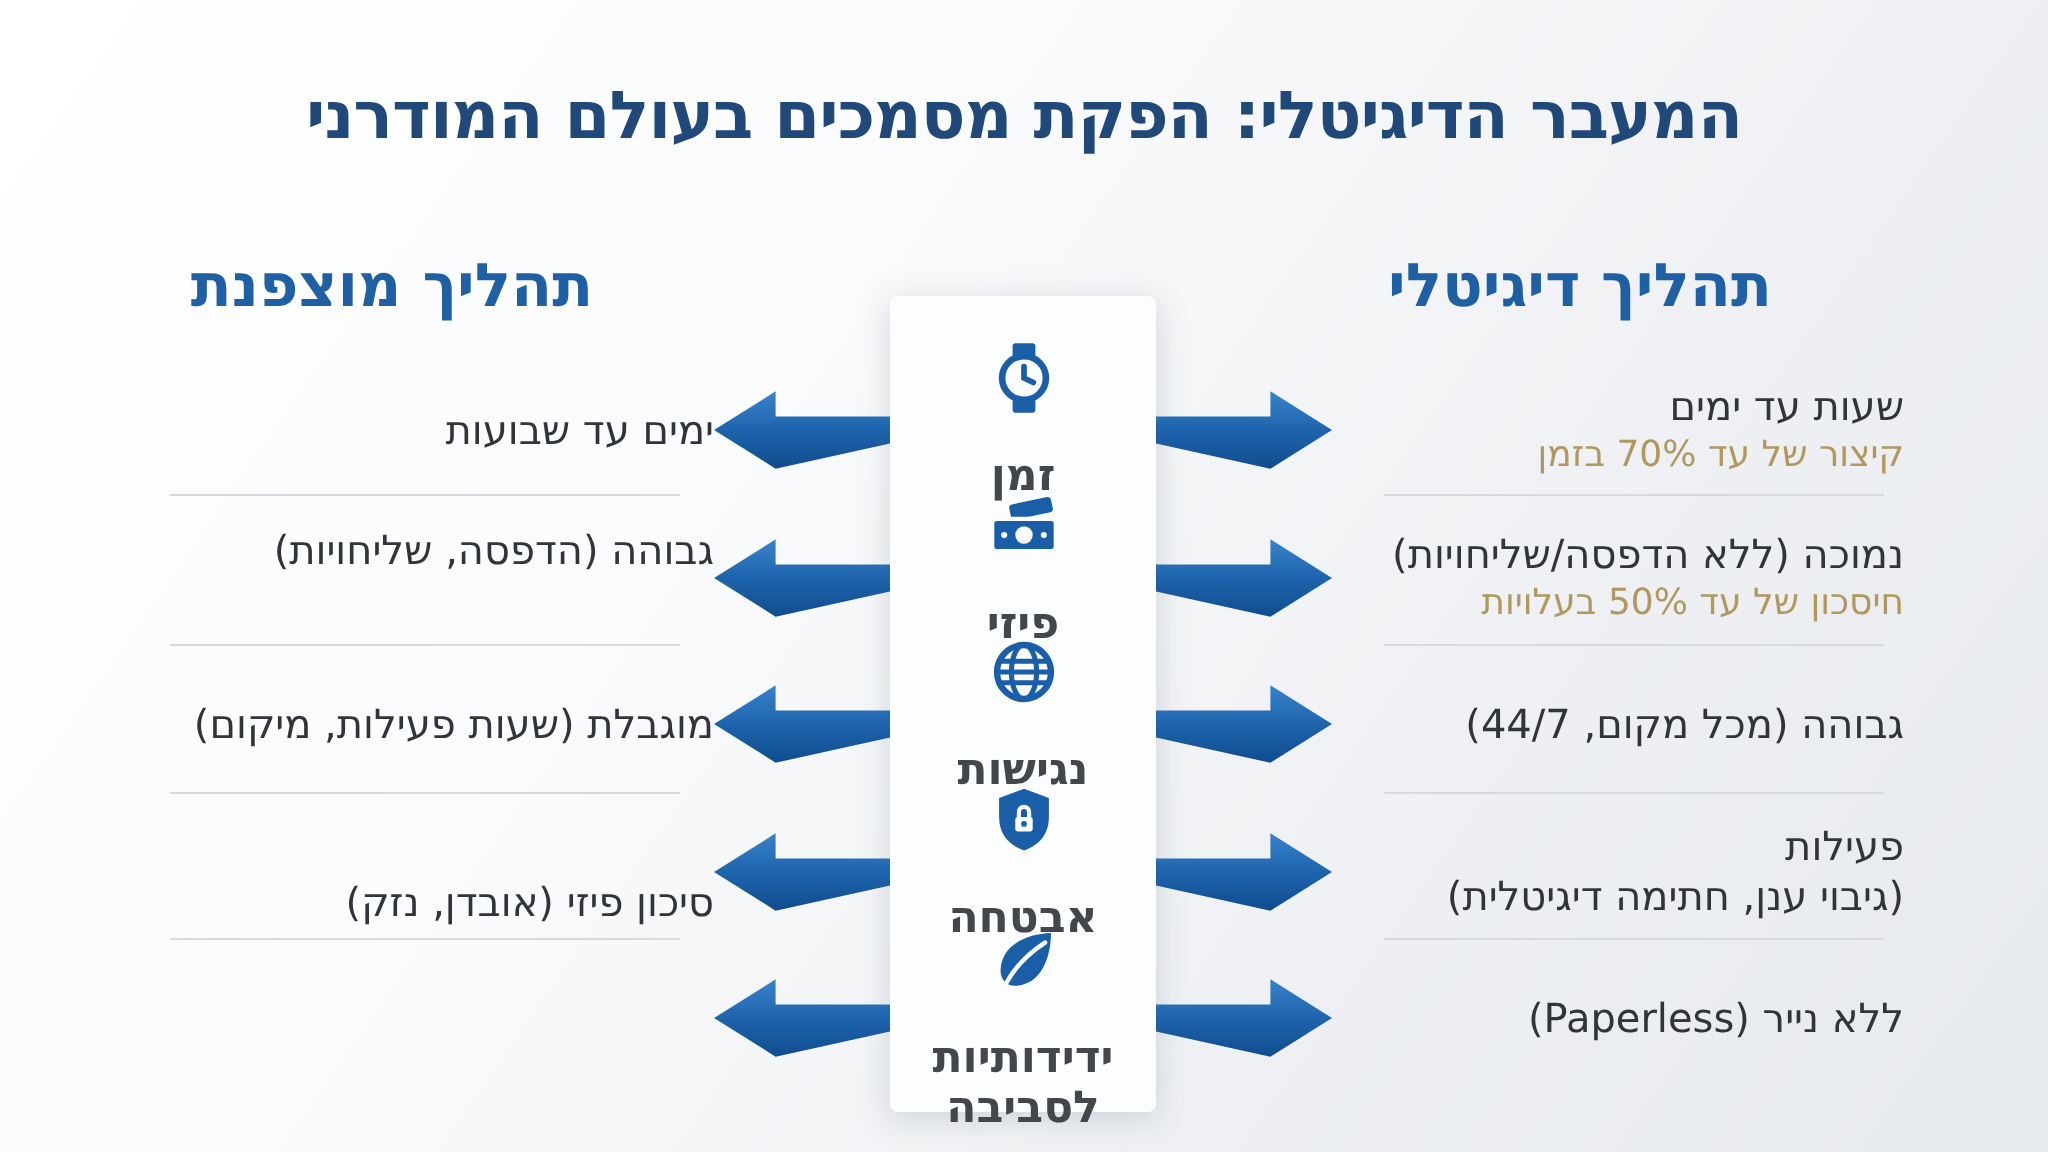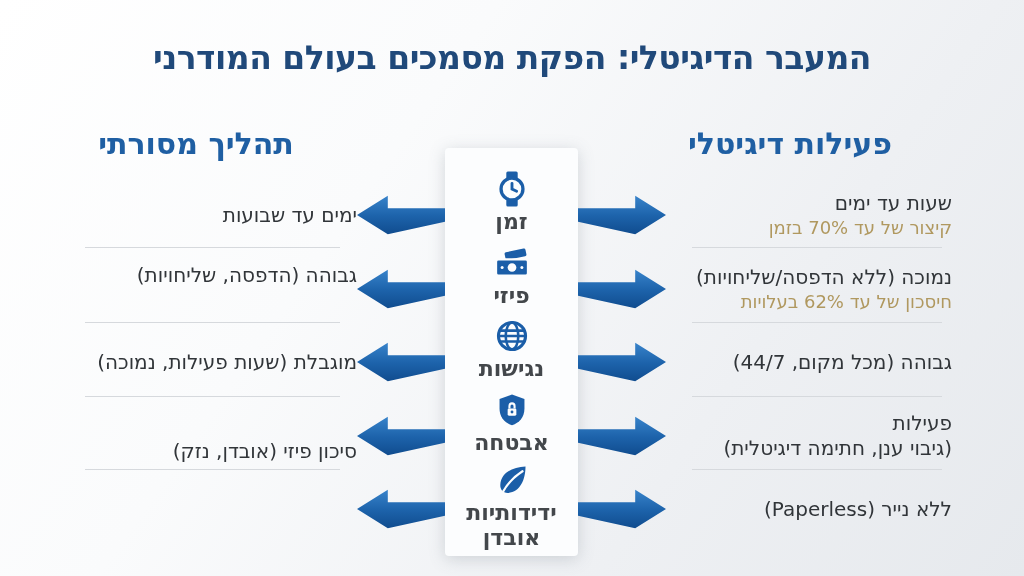--- a/index.html
+++ b/index.html
@@ -35,21 +35,21 @@
     box-shadow:0 3px 16px rgba(100,110,125,.25);
   }
   .center-item{
     position:absolute;left:445px;width:133px;
     display:flex;flex-direction:column;align-items:center;
     text-align:center;
   }
   .center-item .icon{width:36px;height:36px;color:var(--icon-blue,#1b5ea8);display:block;}
   .center-item .icon svg{width:100%;height:100%;display:block;}
   .cat-label{
-    margin-top:3px;
+    margin-top:20px;
     font-size:22px;font-weight:bold;line-height:1.12;
     color:var(--label-gray,#43474b);
     width:126px;
   }
   .arrow{
     position:absolute;width:88px;height:42px;
     background:linear-gradient(180deg,#3a86cd 0%,#1d63ab 52%,#0f4a8c 100%);
   }
   .arrow.right{left:578px;clip-path:polygon(0 34%,65% 34%,65% 4%,100% 50%,65% 96%,0 66%);}
   .arrow.left{left:357px;clip-path:polygon(100% 34%,35% 34%,35% 4%,0 50%,35% 96%,100% 66%);}
@@ -73,22 +73,22 @@
   .divider.d-left{left:85px;width:255px;}
   .divider.d-right{left:692px;width:250px;}
 </style>
 </head>
 <body>
 
 <div class="stage" dir="rtl">
 
   <h1 class="page-title">המעבר הדיגיטלי: הפקת מסמכים בעולם המודרני</h1>
 
-  <div class="col-header digital">פעילות דיגיטלי</div>
-  <div class="col-header traditional">תהליך מסורתי</div>
+  <div class="col-header digital">תהליך דיגיטלי</div>
+  <div class="col-header traditional">תהליך מוצפנת</div>
 
   <div class="panel"></div>
 
   <div class="center-item" style="top:171px">
     <span class="icon">
       <svg viewBox="0 0 24 24" fill="currentColor">
         <rect x="8.2" y="0.4" width="7.6" height="4.8" rx="1"></rect>
         <rect x="8.2" y="18.8" width="7.6" height="4.8" rx="1"></rect>
         <circle cx="12" cy="12" r="7.3" fill="none" stroke="currentColor" stroke-width="2.2"></circle>
         <path d="M12 8.2 V12 L15.1 13.5" fill="none" stroke="currentColor" stroke-width="1.9" stroke-linecap="round"></path>
@@ -119,21 +119,21 @@
         <circle cx="5.4" cy="15" r="1" fill="#fcfdfe"></circle>
         <circle cx="18.6" cy="15" r="1" fill="#fcfdfe"></circle>
       </svg>
     </span>
     <div class="cat-label">פיזי</div>
   </div>
   <div class="arrow right" style="top:268px"></div>
   <div class="arrow left" style="top:268px"></div>
   <div class="row-text digital" style="top:255px">
     <div class="row-main">נמוכה (ללא הדפסה/שליחויות)</div>
-    <div class="row-note">חיסכון של עד 62% בעלויות</div>
+    <div class="row-note">חיסכון של עד 50% בעלויות</div>
   </div>
   <div class="row-text traditional" style="top:241px">
     <div class="row-main">גבוהה (הדפסה, שליחויות)</div>
   </div>
   <div class="divider d-left" style="top:322px"></div>
   <div class="divider d-right" style="top:322px"></div>
 
   <div class="center-item" style="top:318px">
     <span class="icon">
       <svg viewBox="0 0 24 24" fill="none" stroke="currentColor">
@@ -143,21 +143,21 @@
       </svg>
     </span>
     <div class="cat-label">נגישות</div>
   </div>
   <div class="arrow right" style="top:341px"></div>
   <div class="arrow left" style="top:341px"></div>
   <div class="row-text digital" style="top:328px">
     <div class="row-main">גבוהה (מכל מקום, 44/7)</div>
   </div>
   <div class="row-text traditional" style="top:328px">
-    <div class="row-main">מוגבלת (שעות פעילות, נמוכה)</div>
+    <div class="row-main">מוגבלת (שעות פעילות, מיקום)</div>
   </div>
   <div class="divider d-left" style="top:396px"></div>
   <div class="divider d-right" style="top:396px"></div>
 
   <div class="center-item" style="top:392px">
     <span class="icon">
       <svg viewBox="0 0 24 24" fill="currentColor">
         <path d="M12 1.6 L20.3 4.7 V11 c0 5.9-3.4 9.4-8.3 11.2 C7.1 20.4 3.7 16.9 3.7 11 V4.7 Z"></path>
         <rect x="9.1" y="11" width="5.8" height="4.8" rx="0.9" fill="#fcfdfe"></rect>
         <path d="M10.3 11 v-1.7 a1.7 1.7 0 0 1 3.4 0 V11" fill="none" stroke="#fcfdfe" stroke-width="1.4"></path>
@@ -178,21 +178,21 @@
   <div class="divider d-left" style="top:469px"></div>
   <div class="divider d-right" style="top:469px"></div>
 
   <div class="center-item" style="top:462px">
     <span class="icon">
       <svg viewBox="0 0 24 24" fill="currentColor">
         <path d="M21 3 C12.6 3.3 4.7 7.1 4.2 15.1 c-0.2 3.4 2 5.7 5.2 5.5 C17.6 20.1 21 11.3 21 3 Z"></path>
         <path d="M6.2 19.5 C9.5 13.5 14.4 9.2 19 6.2" fill="none" stroke="#fcfdfe" stroke-width="1.5" stroke-linecap="round"></path>
       </svg>
     </span>
-    <div class="cat-label">ידידותיות אובדן</div>
+    <div class="cat-label">ידידותיות לסביבה</div>
   </div>
   <div class="arrow right" style="top:488px"></div>
   <div class="arrow left" style="top:488px"></div>
   <div class="row-text digital" style="top:475px">
     <div class="row-main">ללא נייר (Paperless)</div>
   </div>
 
 </div>
 
 </body></html>

